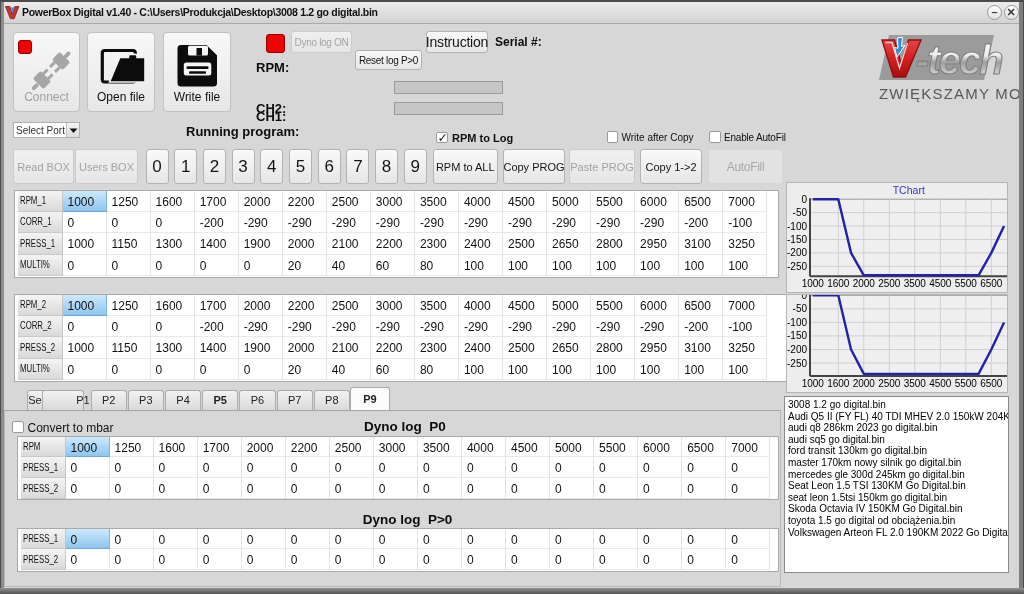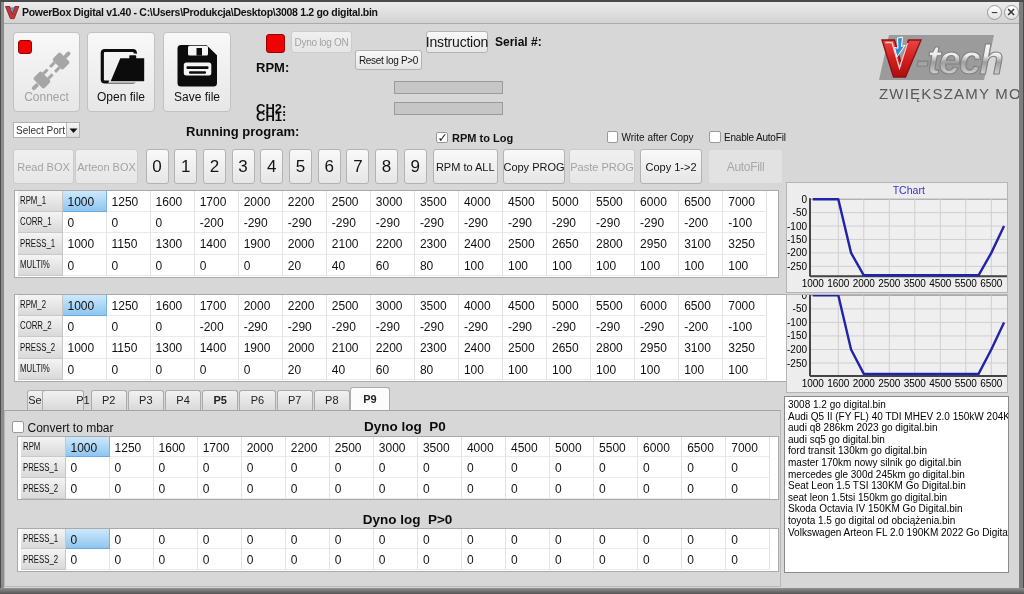--- a/index.html
+++ b/index.html
@@ -92,21 +92,21 @@
 </div>
 <div class="bigbtn" style="left:163px; width:68px;">
   <svg style="position:absolute;left:0px;top:0px" width="68" height="62" viewBox="0 0 68 62">
     <path d="M17 12 h25.5 l10.5 10.3 v27.7 a3.5 3.5 0 0 1 -3.5 3.5 H17 a3.5 3.5 0 0 1 -3.5 -3.5 V15.5 a3.5 3.5 0 0 1 3.5 -3.5 Z" fill="#0c0c0c"></path>
     <rect x="24" y="12.8" width="20" height="9.8" rx="1.5" fill="#f5f5f5"></rect>
     <rect x="32.5" y="15" width="5.5" height="7.6" fill="#0c0c0c"></rect>
     <rect x="19.8" y="29.5" width="27.5" height="13" rx="2.5" fill="#f5f5f5"></rect>
     <rect x="22.5" y="33.2" width="22" height="2.9" rx="1" fill="#0c0c0c"></rect>
     <rect x="25" y="38.2" width="17" height="2.6" rx="1" fill="#0c0c0c"></rect>
   </svg>
-  <div class="lbl">Save file</div>
+  <div class="lbl">Write file</div>
 </div>
 
 <div class="abs" style="left:13px;top:122px;width:67px;height:16px;background:#fff;border:1px solid #b0b0b0;">
   <div class="abs" style="left:2px;top:1.5px;font-size:10px;color:#333;">Select Port</div>
   <div class="abs" style="right:0;top:0;width:13px;height:14px;background:linear-gradient(#f5f5f5,#dcdcdc);border-left:1px solid #bbb;">
     <svg width="13" height="14">
         <path d="M2.5 5.5 h8 l-4 4.5 Z" fill="#111"></path>
       </svg>
   </div>
 </div>
@@ -127,21 +127,21 @@
 <div class="cb" style="left:436px;top:131.5px;">
     <div class="chk">✓</div>
   </div>
 <div class="cblbl" style="left:452px;top:131.5px;font-weight:bold;font-size:11px;">RPM to Log</div>
 <div class="cb" style="left:606.5px;top:131px;"></div>
 <div class="cblbl" style="left:621.5px;top:132px;">Write after Copy</div>
 <div class="cb" style="left:709px;top:131px;"></div>
 <div class="cblbl" style="left:724px;top:132px;width:62px;overflow:hidden;letter-spacing:-0.2px;">Enable AutoFill</div>
 
 <div class="btn dis" style="left:13px;top:149px;width:61px;height:35px;font-size:11px;">Read BOX</div>
-<div class="btn dis" style="left:75px;top:149px;width:63px;height:35px;font-size:11px;">Arteon BOX</div>
+<div class="btn dis" style="left:75px;top:149px;width:63px;height:35px;font-size:11px;">Users BOX</div>
 <div id="digits">
     <div class="btn" style="left:145.5px;top:149px;width:23px;height:35px;font-size:17px;">0</div>
     <div class="btn" style="left:174.2px;top:149px;width:23px;height:35px;font-size:17px;">1</div>
     <div class="btn" style="left:202.9px;top:149px;width:23px;height:35px;font-size:17px;">2</div>
     <div class="btn" style="left:231.6px;top:149px;width:23px;height:35px;font-size:17px;">3</div>
     <div class="btn" style="left:260.3px;top:149px;width:23px;height:35px;font-size:17px;">4</div>
     <div class="btn" style="left:289px;top:149px;width:23px;height:35px;font-size:17px;">5</div>
     <div class="btn" style="left:317.7px;top:149px;width:23px;height:35px;font-size:17px;">6</div>
     <div class="btn" style="left:346.4px;top:149px;width:23px;height:35px;font-size:17px;">7</div>
     <div class="btn" style="left:375.1px;top:149px;width:23px;height:35px;font-size:17px;">8</div>

